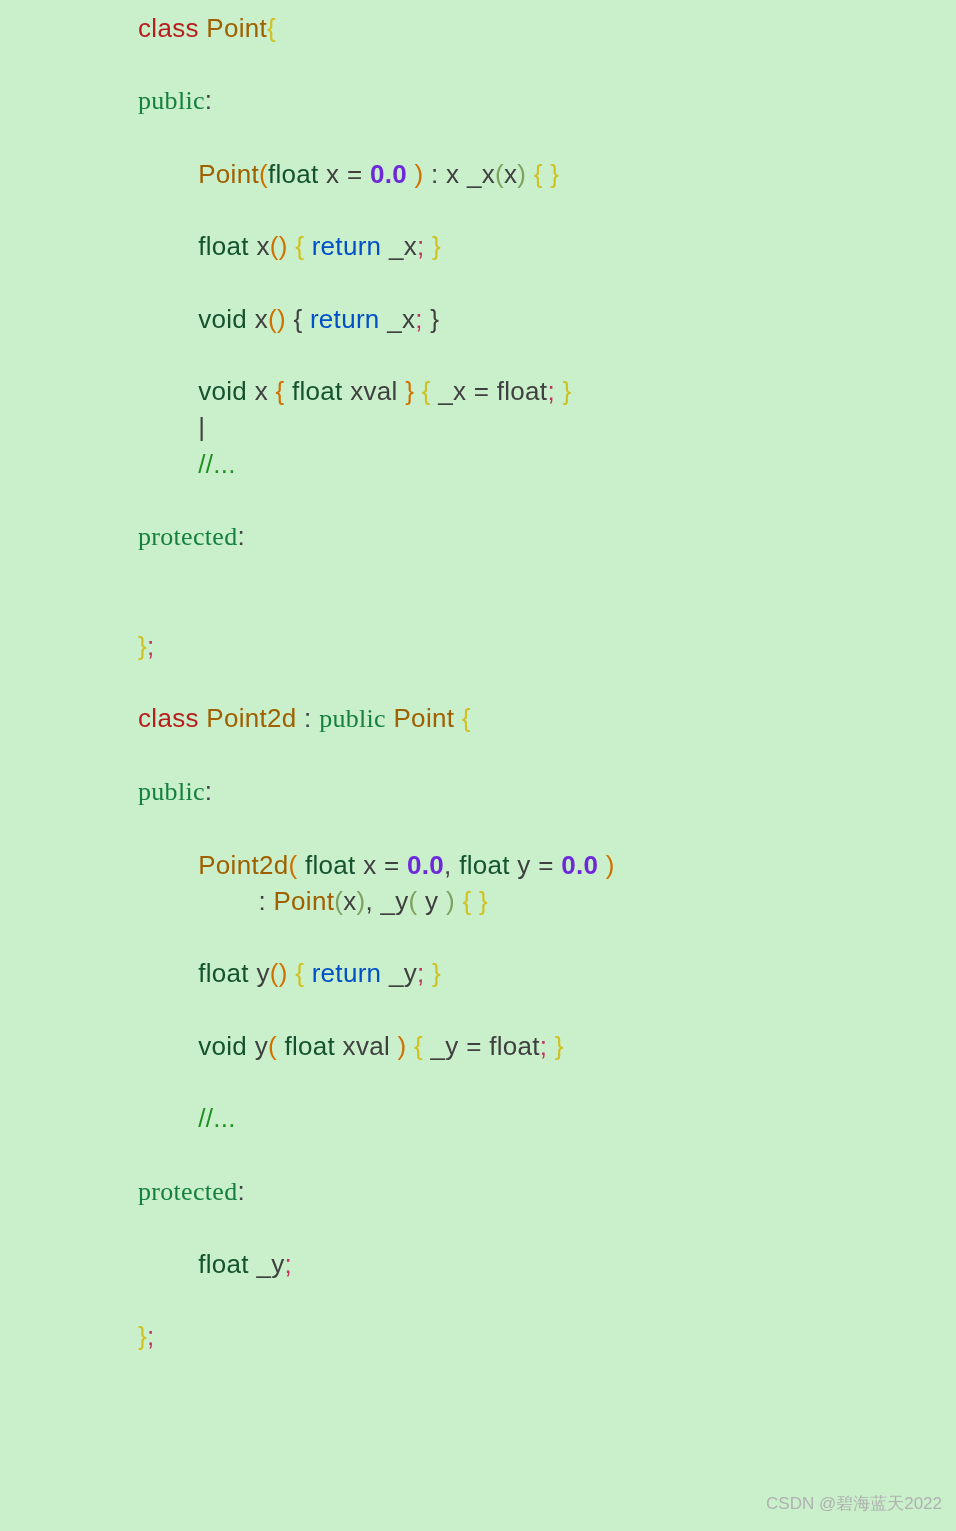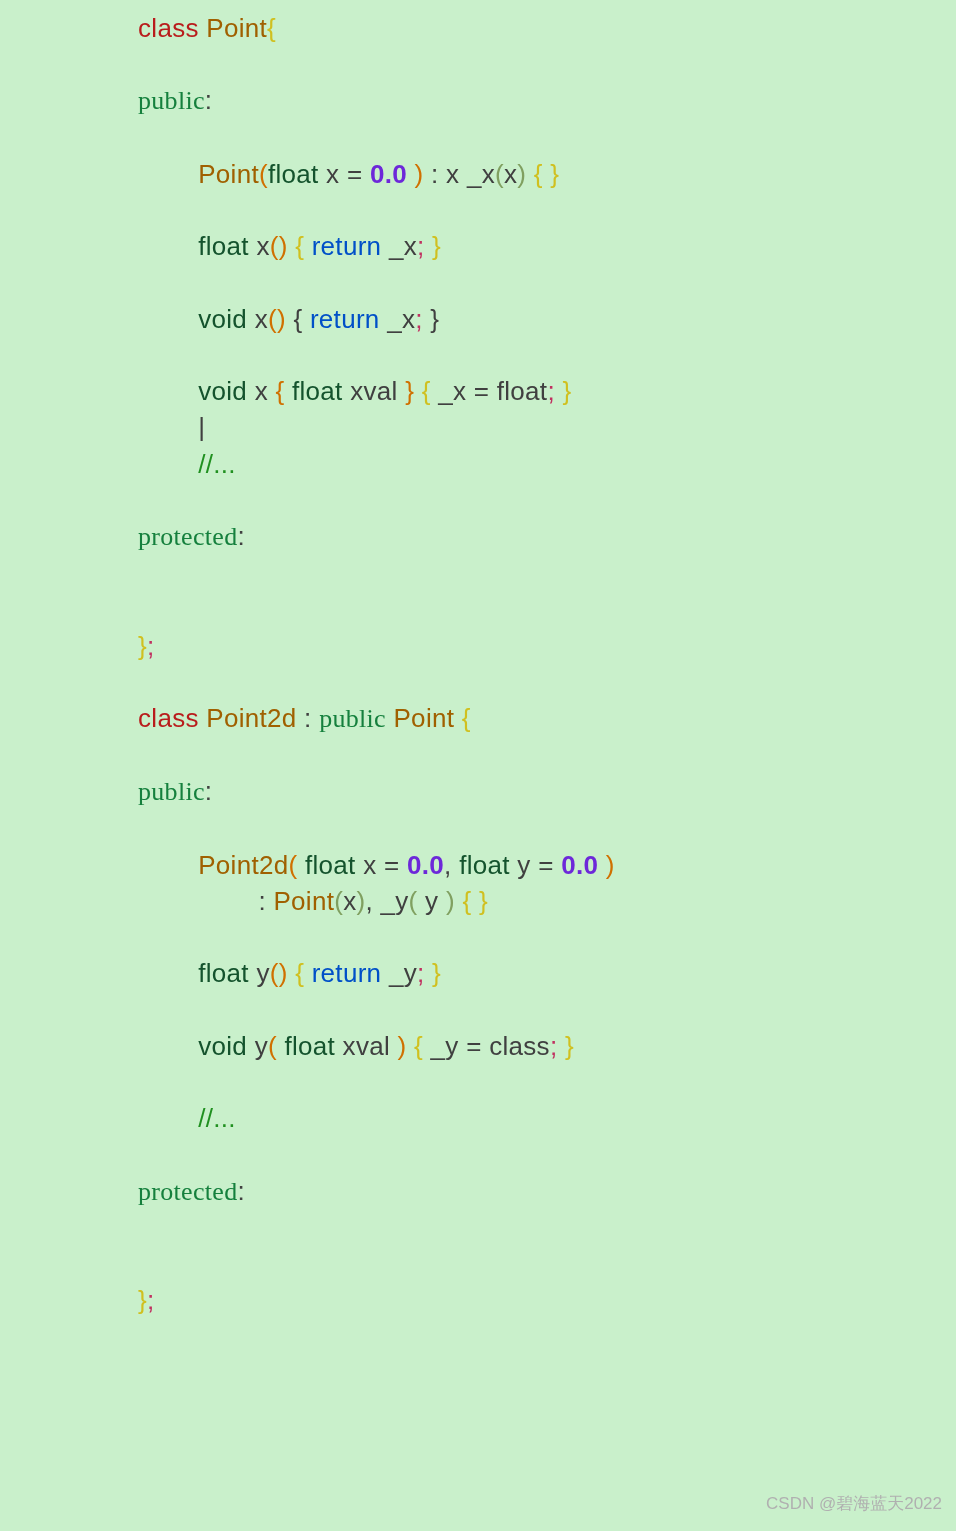--- a/index.html
+++ b/index.html
@@ -102,32 +102,33 @@
 
 <div class="code-line">        <span class="func-name">Point2d</span><span class="paren-orange">( </span><span class="kw-type">float</span><span class="ident"> x </span><span class="op">= </span><span class="num">0.0</span><span class="text-dark">, </span><span class="kw-type">float</span><span class="ident"> y </span><span class="op">= </span><span class="num">0.0 </span><span class="paren-orange">)</span></div>
 <div class="code-line">                <span class="text-dark">: </span><span class="type-name">Point</span><span class="paren-green">(</span><span class="ident">x</span><span class="paren-green">)</span><span class="text-dark">, </span><span class="ident">_y</span><span class="paren-green">( </span><span class="ident">y </span><span class="paren-green">)</span><span class="brace-yellow"> { }</span></div>
 
 <div class="blank-line"></div>
 
 <div class="code-line">        <span class="kw-type">float</span><span class="ident"> y</span><span class="paren-orange">()</span><span class="brace-yellow"> { </span><span class="kw-return">return</span><span class="ident"> _y</span><span class="semicolon">;</span><span class="brace-yellow"> }</span></div>
 
 <div class="blank-line"></div>
 
-<div class="code-line">        <span class="kw-type">void</span><span class="ident"> y</span><span class="paren-orange">( </span><span class="kw-type">float</span><span class="ident"> xval </span><span class="paren-orange">)</span><span class="brace-yellow"> { </span><span class="ident">_y = class</span><span class="semicolon">;</span><span class="brace-yellow"> }</span></div>
+<div class="code-line">        <span class="kw-type">void</span><span class="ident"> y</span><span class="paren-orange">( </span><span class="kw-type">float</span><span class="ident"> xval </span><span class="paren-orange">)</span><span class="brace-yellow"> { </span><span class="ident">_y = float</span><span class="semicolon">;</span><span class="brace-yellow"> }</span></div>
 
 <div class="blank-line"></div>
 
 <div class="code-line">        <span class="comment">//...</span></div>
 
 <div class="blank-line"></div>
 
 <div class="code-line"><span class="kw-access">protected</span><span class="text-dark">:</span></div>
 
 <div class="blank-line"></div>
 
+<div class="code-line">        <span class="kw-type">float</span><span class="ident"> _y</span><span class="semicolon">;</span></div>
 
 <div class="blank-line"></div>
 
 <div class="code-line"><span class="brace-yellow">}</span><span class="semicolon">;</span></div>
 
 </div>
 
 <div class="watermark">CSDN @碧海蓝天2022</div>
 
 </body></html>

